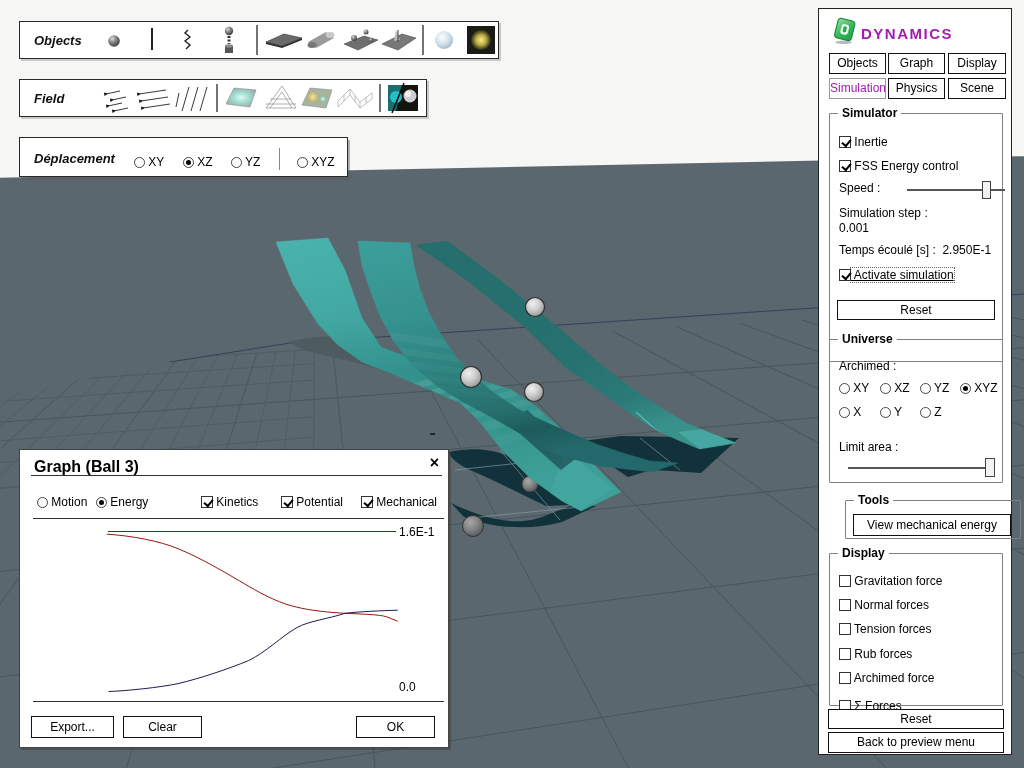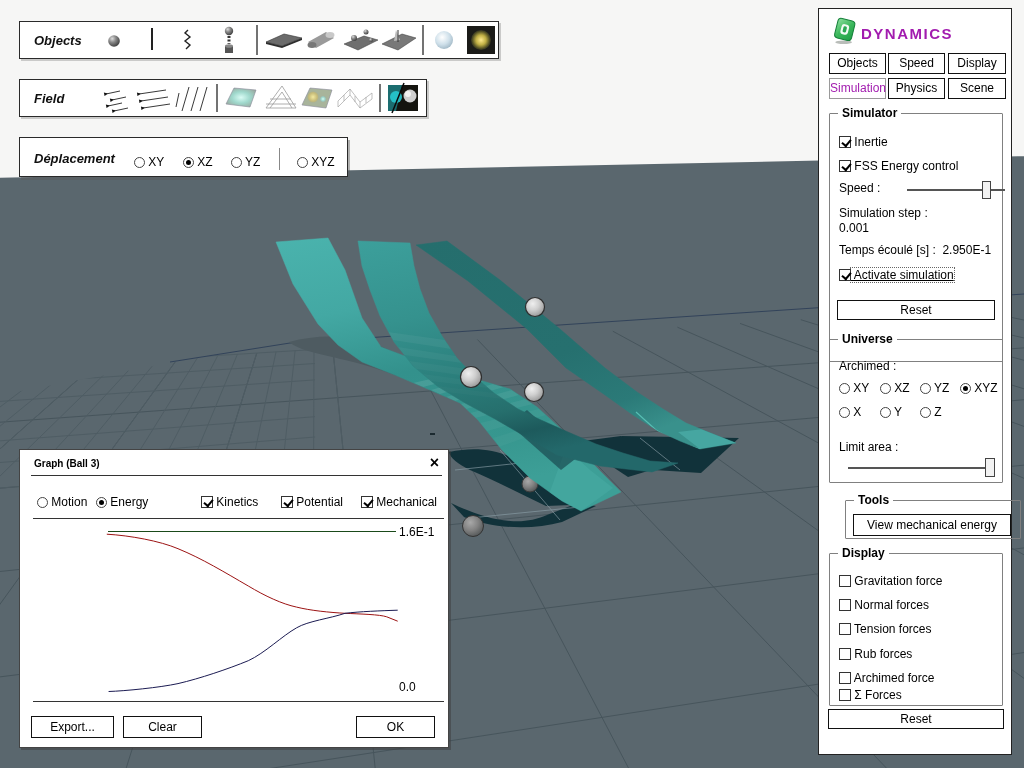--- a/index.html
+++ b/index.html
@@ -343,21 +343,21 @@
 <div class="panelbox" style="left:19px;top:137px;width:329px;height:40px;box-shadow:2px 3px 0 rgba(90,90,90,0.45)">
   <span class="tbtitle" style="position:absolute;left:14px;top:13px">Déplacement</span>
   <span style="position:absolute;left:114px;top:14px"><span class="rd"></span><span class="lbl"> XY</span></span>
   <span style="position:absolute;left:163px;top:14px"><span class="rd on"></span><span class="lbl"> XZ</span></span>
   <span style="position:absolute;left:211px;top:14px"><span class="rd"></span><span class="lbl"> YZ</span></span>
   <div class="sep" style="position:absolute;left:259px;top:10px;height:22px;background:#888"></div>
   <span style="position:absolute;left:277px;top:14px"><span class="rd"></span><span class="lbl"> XYZ</span></span>
 </div>
 
 <div class="panelbox" style="left:19px;top:449px;width:430px;height:299px;border-color:#444;box-shadow:2px 2px 0 rgba(60,60,60,0.5)">
-  <span style="position:absolute;left:14px;top:8px;font-weight:bold;font-size:10px">Graph (Ball 3)</span>
+  <span style="position:absolute;left:14px;top:8px;font-weight:bold;font-size:16px">Graph (Ball 3)</span>
   <span style="position:absolute;right:9px;top:4px;font-weight:bold;font-size:16px">×</span>
   <div style="position:absolute;left:11px;top:25px;width:411px;height:1px;background:#333"></div>
   <span style="position:absolute;left:17px;top:42px"><span class="rd"></span><span class="lbl"> Motion</span></span>
   <span style="position:absolute;left:76px;top:42px"><span class="rd on"></span><span class="lbl"> Energy</span></span>
   <span style="position:absolute;left:181px;top:42px"><span class="cb ck"></span><span class="lbl"> Kinetics</span></span>
   <span style="position:absolute;left:261px;top:42px"><span class="cb ck"></span><span class="lbl"> Potential</span></span>
   <span style="position:absolute;left:341px;top:42px"><span class="cb ck"></span><span class="lbl"> Mechanical</span></span>
   <div style="position:absolute;left:13px;top:68px;width:411px;height:1px;background:#333"></div>
   <svg width="428" height="200" style="position:absolute;left:0;top:69px">
     <line x1="88" y1="12.5" x2="376" y2="12.5" stroke="#1a4a1a" stroke-width="1"></line>
@@ -383,21 +383,21 @@
         </defs>
     <ellipse cx="21" cy="38" rx="12" ry="2.5" fill="#b9bdb9"></ellipse>
     <g transform="rotate(14 23 20)">
       <rect x="10" y="5" width="25" height="29" rx="5" fill="url(#lg)" stroke="#15813a" stroke-width="1.5"></rect>
       <rect x="17" y="12" width="11" height="15" rx="4" fill="#f2faf4"></rect>
       <rect x="20" y="15" width="5" height="9" rx="2" fill="#2aa852"></rect>
     </g>
   </svg>
   <span style="position:absolute;left:42px;top:16px;font-size:15px;font-weight:bold;color:#a21caf;letter-spacing:1.5px">DYNAMICS</span>
   <div class="btn" style="left:10px;top:44px;width:57px;height:21px;line-height:19px;position:absolute">Objects</div>
-  <div class="btn" style="left:69px;top:44px;width:57px;height:21px;line-height:19px;position:absolute">Speed</div>
+  <div class="btn" style="left:69px;top:44px;width:57px;height:21px;line-height:19px;position:absolute">Graph</div>
   <div class="btn" style="left:129px;top:44px;width:58px;height:21px;line-height:19px;position:absolute">Display</div>
   <div class="btn" style="left:10px;top:69px;width:57px;height:21px;line-height:19px;position:absolute;color:#a21caf;border-color:#9a9a9a">Simulation</div>
   <div class="btn" style="left:69px;top:69px;width:57px;height:21px;line-height:19px;position:absolute">Physics</div>
   <div class="btn" style="left:129px;top:69px;width:58px;height:21px;line-height:19px;position:absolute">Scene</div>
   <div class="fs" style="left:10px;top:104px;width:174px;height:249px">
     <span class="lg" style="left:8px">Simulator</span>
     <span style="position:absolute;left:9px;top:18px"><span class="cb ck"></span><span class="lbl"> Inertie</span></span>
     <span style="position:absolute;left:9px;top:42px"><span class="cb ck"></span><span class="lbl"> FSS Energy control</span></span>
     <span class="lbl" style="position:absolute;left:9px;top:67px">Speed :</span>
     <div style="position:absolute;left:77px;top:75px;width:98px;height:2px;background:#555"></div>
@@ -426,16 +426,17 @@
     <span class="lg" style="left:8px">Tools</span>
     <div class="btn" style="position:absolute;left:7px;top:13px;width:158px;height:22px;line-height:20px">View mechanical energy</div>
   </div>
   <div class="fs" style="left:10px;top:544px;width:174px;height:153px">
     <span class="lg" style="left:8px">Display</span>
     <span style="position:absolute;left:9px;top:17px"><span class="cb"></span><span class="lbl"> Gravitation force</span></span>
     <span style="position:absolute;left:9px;top:41px"><span class="cb"></span><span class="lbl"> Normal forces</span></span>
     <span style="position:absolute;left:9px;top:65px"><span class="cb"></span><span class="lbl"> Tension forces</span></span>
     <span style="position:absolute;left:9px;top:90px"><span class="cb"></span><span class="lbl"> Rub forces</span></span>
     <span style="position:absolute;left:9px;top:114px"><span class="cb"></span><span class="lbl"> Archimed force</span></span>
-    <span style="position:absolute;left:9px;top:131px"><span class="cb"></span><span class="lbl"> Σ Forces</span></span>
+    <span style="position:absolute;left:9px;top:142px"><span class="cb"></span><span class="lbl"> Σ Forces</span></span>
   </div>
   <div class="btn" style="position:absolute;left:9px;top:700px;width:176px;height:20px;line-height:18px">Reset</div>
+  <div class="btn" style="position:absolute;left:9px;top:723px;width:176px;height:21px;line-height:19px">Back to preview menu</div>
 </div>
 </div>
 </body></html>

